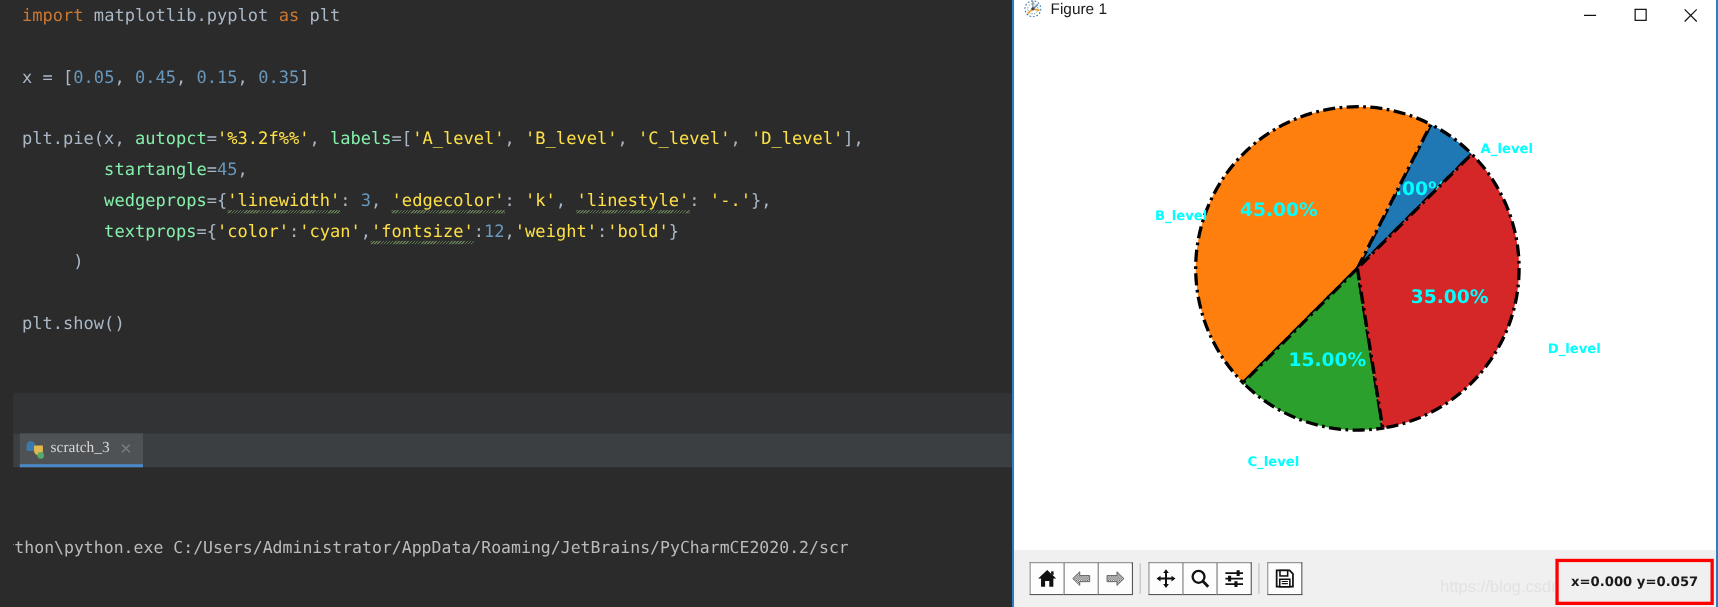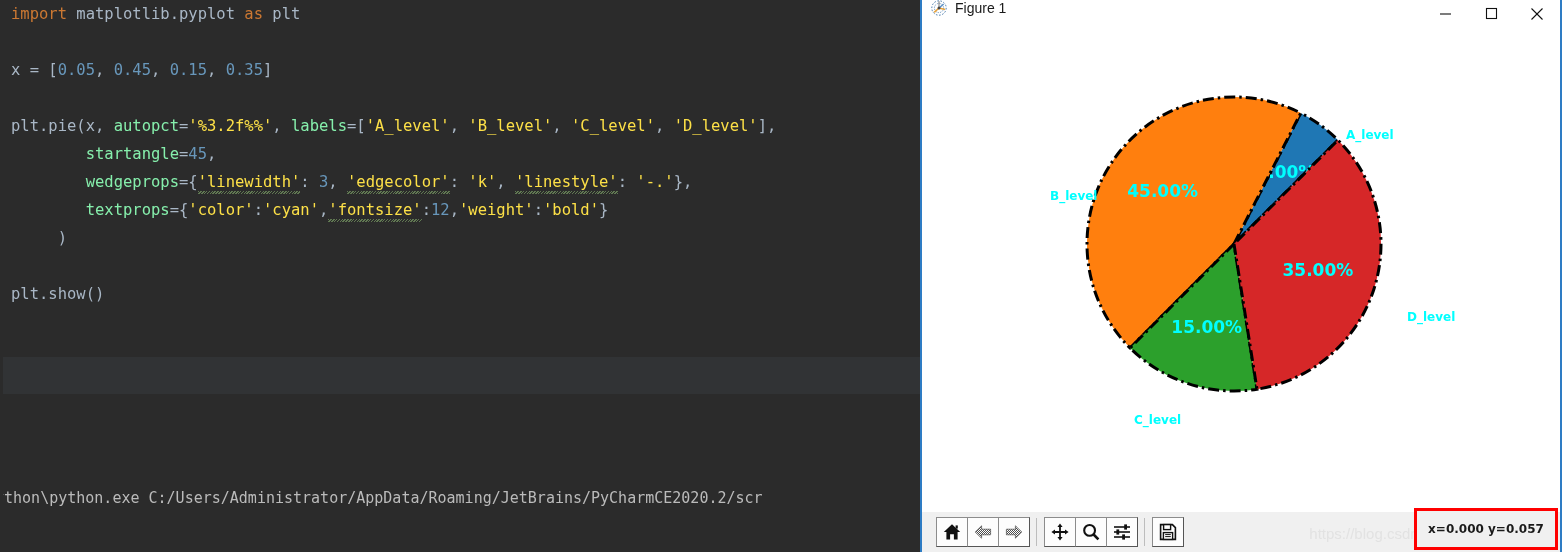--- a/index.html
+++ b/index.html
@@ -6,21 +6,21 @@
     margin: 0; padding: 0;
     width: 1562px; height: 552px;
     overflow: hidden;
     background: #2B2B2B;
     font-family: "DejaVu Sans", sans-serif;
   }
   #root { position: relative; width: 1562px; height: 552px; }
 
   
   #ide {
-    position: absolute; left: 3px; top: 0; width: 1112px; height: 552px;
+    position: absolute; left: 12px; top: 0; width: 1112px; height: 552px;
     background: #2B2B2B;
   }
   #editor {
     position: absolute; left: 0; top: 0; width: 920px; height: 357px;
     background: #2B2B2B;
     font-family: "DejaVu Sans Mono", monospace;
     font-size: 15.5px;
     line-height: 28px;
     color: #A9B7C6;
     white-space: pre;
@@ -132,21 +132,21 @@
   .pielabel {
     position: absolute;
     font-family: "DejaVu Sans", sans-serif;
     font-weight: bold; font-size: 12px;
     color: #00FFFF;
     white-space: nowrap;
   }
 
   
   #toolbar {
-    position: absolute; left: 0; right: 0; bottom: 0; height: 40px;
+    position: absolute; left: 0; right: 0; bottom: 0; height: 52px;
     background: #F0F0F0;
     display: flex; align-items: center;
   }
   .tb-group { display: flex; align-items: center; }
   .tb-btn {
     width: 32px; height: 30px;
     background: #FDFDFD;
     border: 1px solid #8C8C8C;
     border-right-color:#555; border-bottom-color:#555;
     display: flex; align-items: center; justify-content: center;
@@ -178,20 +178,31 @@
 <body>
 
 <div id="root">
 
   <div id="ide">
 
     <div id="editor"><div class="code-line"><span class="kw">import </span><span class="plain">matplotlib.pyplot </span><span class="kw">as </span><span class="plain">plt</span></div><div class="code-line">&nbsp;</div><div class="code-line"><span class="plain">x = [</span><span class="num">0.05</span><span class="plain">, </span><span class="num">0.45</span><span class="plain">, </span><span class="num">0.15</span><span class="plain">, </span><span class="num">0.35</span><span class="plain">]</span></div><div class="code-line">&nbsp;</div><div class="code-line"><span class="plain">plt.pie(x, </span><span class="param">autopct</span><span class="plain">=</span><span class="str">'%3.2f%%'</span><span class="plain">, </span><span class="param">labels</span><span class="plain">=[</span><span class="str">'A_level'</span><span class="plain">, </span><span class="str">'B_level'</span><span class="plain">, </span><span class="str">'C_level'</span><span class="plain">, </span><span class="str">'D_level'</span><span class="plain">],</span></div><div class="code-line"><span class="plain">        </span><span class="param">startangle</span><span class="plain">=</span><span class="num">45</span><span class="plain">,</span></div><div class="code-line"><span class="plain">        </span><span class="param">wedgeprops</span><span class="plain">={</span><span class="str typo">'linewidth'</span><span class="plain">: </span><span class="num">3</span><span class="plain">, </span><span class="str typo">'edgecolor'</span><span class="plain">: </span><span class="str">'k'</span><span class="plain">, </span><span class="str typo">'linestyle'</span><span class="plain">: </span><span class="str">'-.'</span><span class="plain">},</span></div><div class="code-line"><span class="plain">        </span><span class="param">textprops</span><span class="plain">={</span><span class="str">'color'</span><span class="plain">:</span><span class="str">'cyan'</span><span class="plain">,</span><span class="str typo">'fontsize'</span><span class="plain">:</span><span class="num">12</span><span class="plain">,</span><span class="str">'weight'</span><span class="plain">:</span><span class="str">'bold'</span><span class="plain">}</span></div><div class="code-line"><span class="plain">     )</span></div><div class="code-line">&nbsp;</div><div class="code-line"><span class="plain">plt.show()</span></div></div>
 
     <div id="editor-gap"></div>
 
+    <div id="runtab-bar">
+      <div id="runtab">
+        <span class="py-icon">
+          <span class="b1"></span>
+            <span class="b2"></span>
+            <span class="dot"></span>
+        </span>
+        <span class="tab-label">scratch_3</span>
+        <span class="tab-close">✕</span>
+      </div>
+    </div>
 
     <div id="console">
       <div class="cline">ython\python.exe C:/Users/Administrator/AppData/Roaming/JetBrains/PyCharmCE2020.2/scr</div>
     </div>
   </div>
 
   <div id="figwin">
 
     <div id="titlebar">
       <span class="app-icon">

